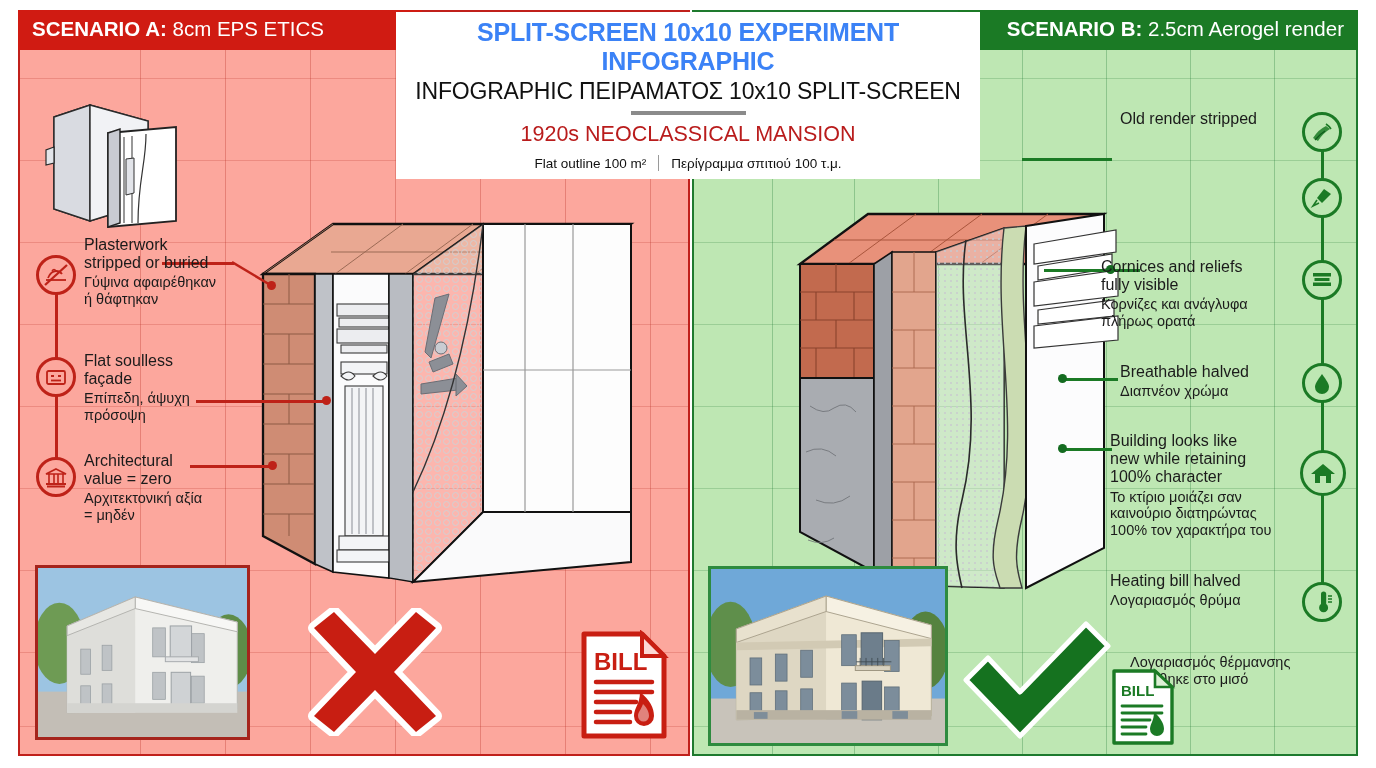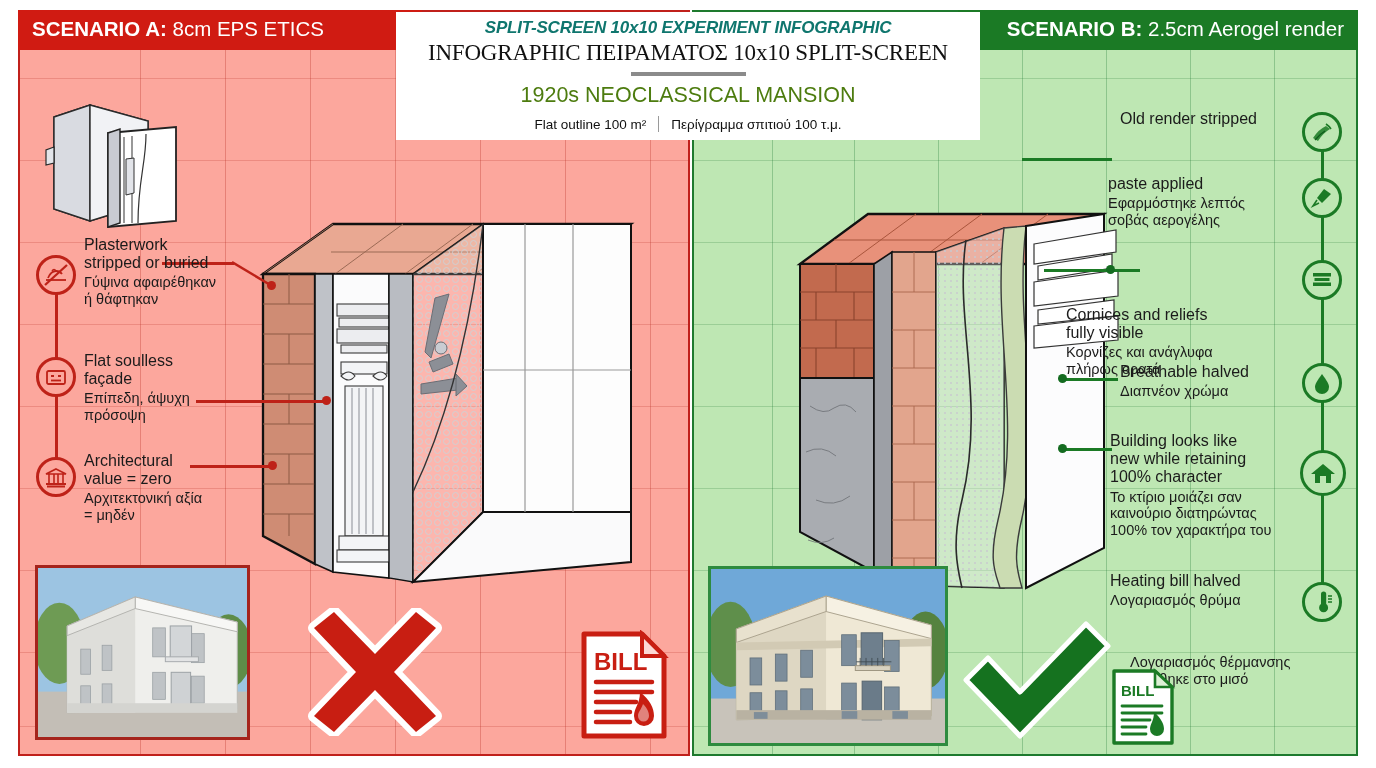--- a/index.html
+++ b/index.html
@@ -32,24 +32,24 @@
   #scenario-b { left:958px; width:400px; background:#1B7A25; text-align:right; }
   .scenario-head .l1 { font-size:20.5px; }
   .scenario-head .l2 { font-size:20.5px; }
   .scenario-head b { font-weight:bold; }
 
   
   #center-title {
     position:absolute; left:396px; top:12px; width:584px;
     background:#fff; text-align:center; z-index:40; padding:6px 6px 8px 6px;
   }
-  #center-title .t1 { font-size:17px; font-weight:bold; color:#0f766e; letter-spacing:-.2px;font-style:italic; }
-  #center-title .t2 { font-size:23px; color:#111; letter-spacing:-.2px; margin-top:2px;font-family:Liberation Serif, serif;}
+  #center-title .t1 { font-size:25px; font-weight:bold; color:#3b82f6; letter-spacing:-.2px; }
+  #center-title .t2 { font-size:23px; color:#111; letter-spacing:-.2px; margin-top:2px;}
   #center-title .rule { width:115px; height:4px; background:#8b8b8b; margin:6px auto 7px auto; }
-  #center-title .t3 { font-size:21.5px; color:#4d7c0f; }
+  #center-title .t3 { font-size:21.5px; color:#b91c1c; }
   #center-title .t4 { font-size:21.5px; color:#111; margin-top:2px; }
   #center-title .sub { margin-top:8px; font-size:13.5px; color:#111; display:flex;
                        justify-content:center; align-items:center; gap:12px; }
   #center-title .sub .divider { width:1px; height:16px; background:#9a9a9a; display:inline-block; }
 
   
   .rail { position:absolute; width:2.5px; z-index:12; }
   #rail-left  { left:55px;   top:280px; height:200px; background:#BE2218; }
   #rail-right { left:1321px; top:145px; height:455px; background:#1B7A25; }
 
@@ -393,34 +393,29 @@
   </div>
   <div class="conn h green" style="left:1022px; top:158px; width:90px;"></div>
   <svg style="position:absolute;left:1000px;top:146px;width:40px;height:16px;z-index:11"></svg>
 
   <div class="badge green" style="left:1302px; top:178px;">
     <svg width="28" height="28" viewBox="0 0 28 28">
       <polygon points="16,5 23,10 14,19 9,14" fill="#1B7A25"></polygon>
       <path d="M9,16 L5,22 L11,19" stroke="#1B7A25" stroke-width="1.6" fill="none"></path>
     </svg>
   </div>
-  <div class="callout right-al" style="left:1108px; top:175px; width:188px;">
-    <div class="en" style="white-space:pre-line">paste applied</div>
-    <div class="gr" style="white-space:pre-line">Εφαρμόστηκε λεπτός
-σοβάς αερογέλης</div>
-  </div>
 
   <div class="badge green" style="left:1302px; top:260px;">
     <svg width="28" height="28" viewBox="0 0 28 28">
       <rect x="5" y="7" width="18" height="3.5" fill="#1B7A25"></rect>
       <rect x="6.5" y="12" width="15" height="3" fill="#1B7A25"></rect>
       <rect x="5" y="16.5" width="18" height="3.5" fill="#1B7A25"></rect>
     </svg>
   </div>
-  <div class="callout right-al" style="left:1066px; top:258px; width:186px;margin-top:48px;">
+  <div class="callout right-al" style="left:1101px; top:258px; width:186px;">
     <div class="en" style="white-space:pre-line">Cornices and reliefs
 fully visible</div>
     <div class="gr" style="white-space:pre-line">Κορνίζες και ανάγλυφα
 πλήρως ορατά</div>
   </div>
   <div class="conn h green" style="left:1110px; top:269px; width:30px;"></div>
   <div class="conn h green" style="left:1044px; top:269px; width:70px;"></div>
   <div class="dot green" style="left:1106px; top:265px;"></div>
 
   <div class="badge green" style="left:1302px; top:363px;">

